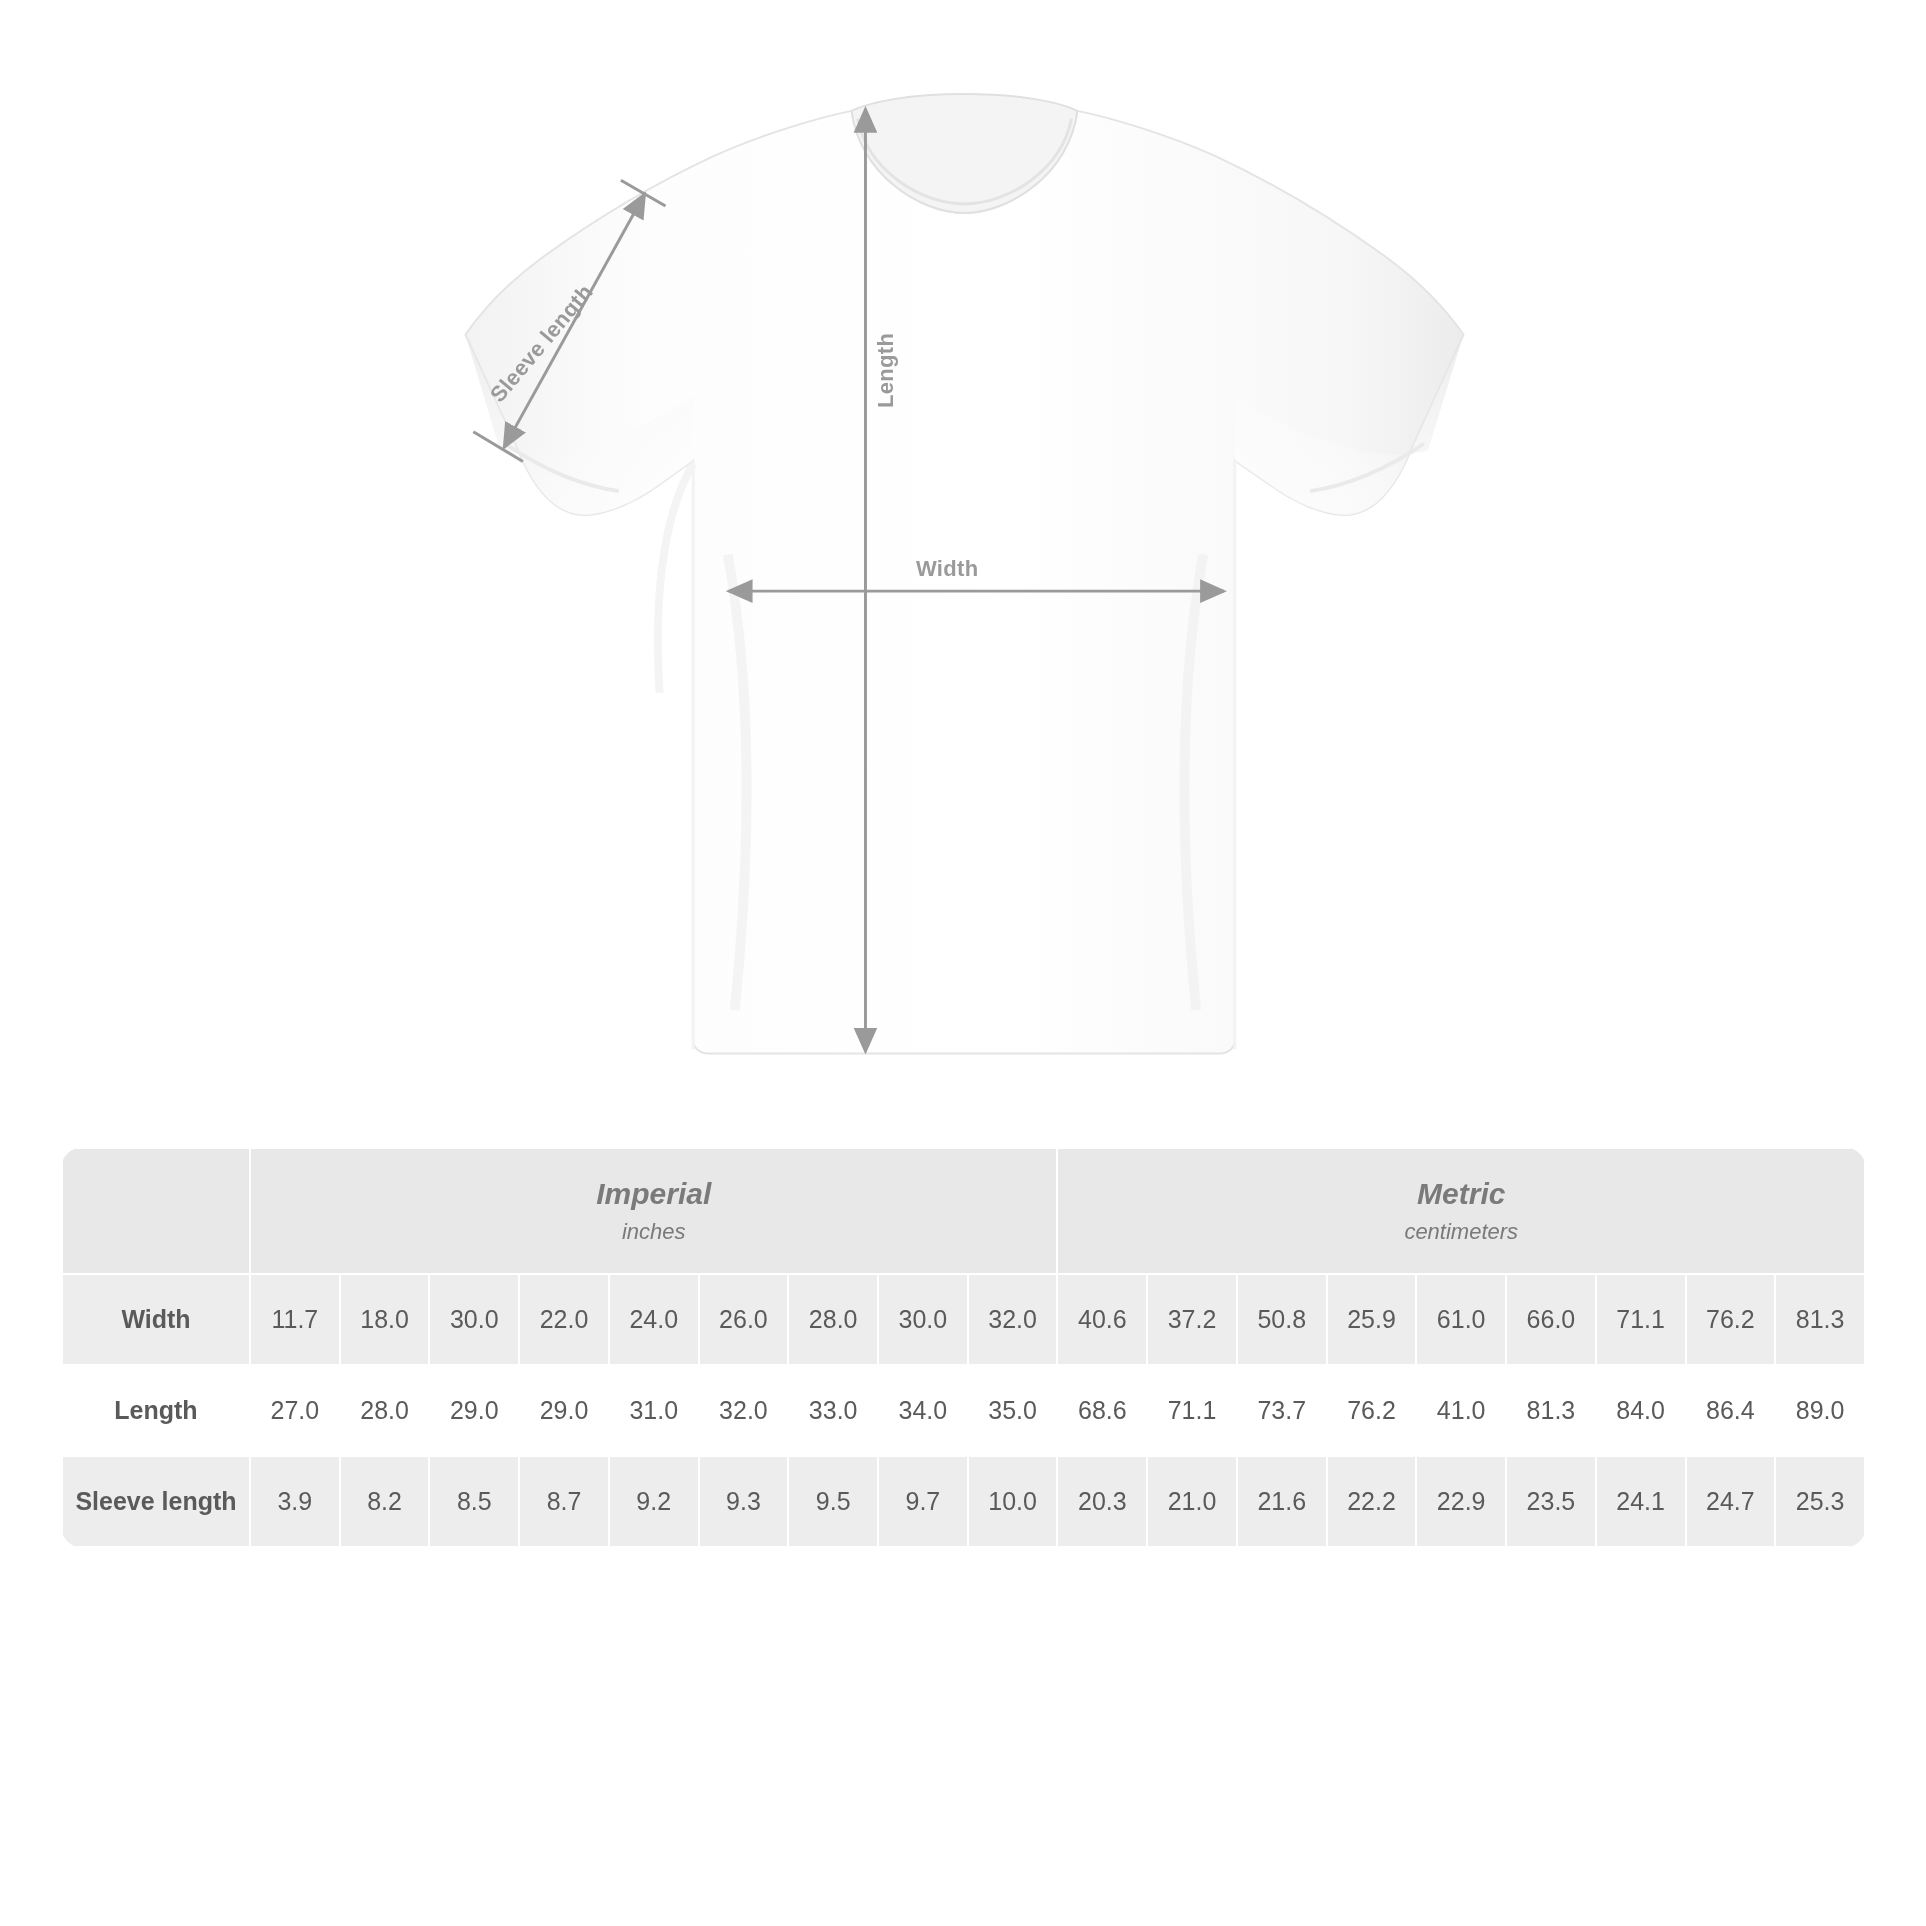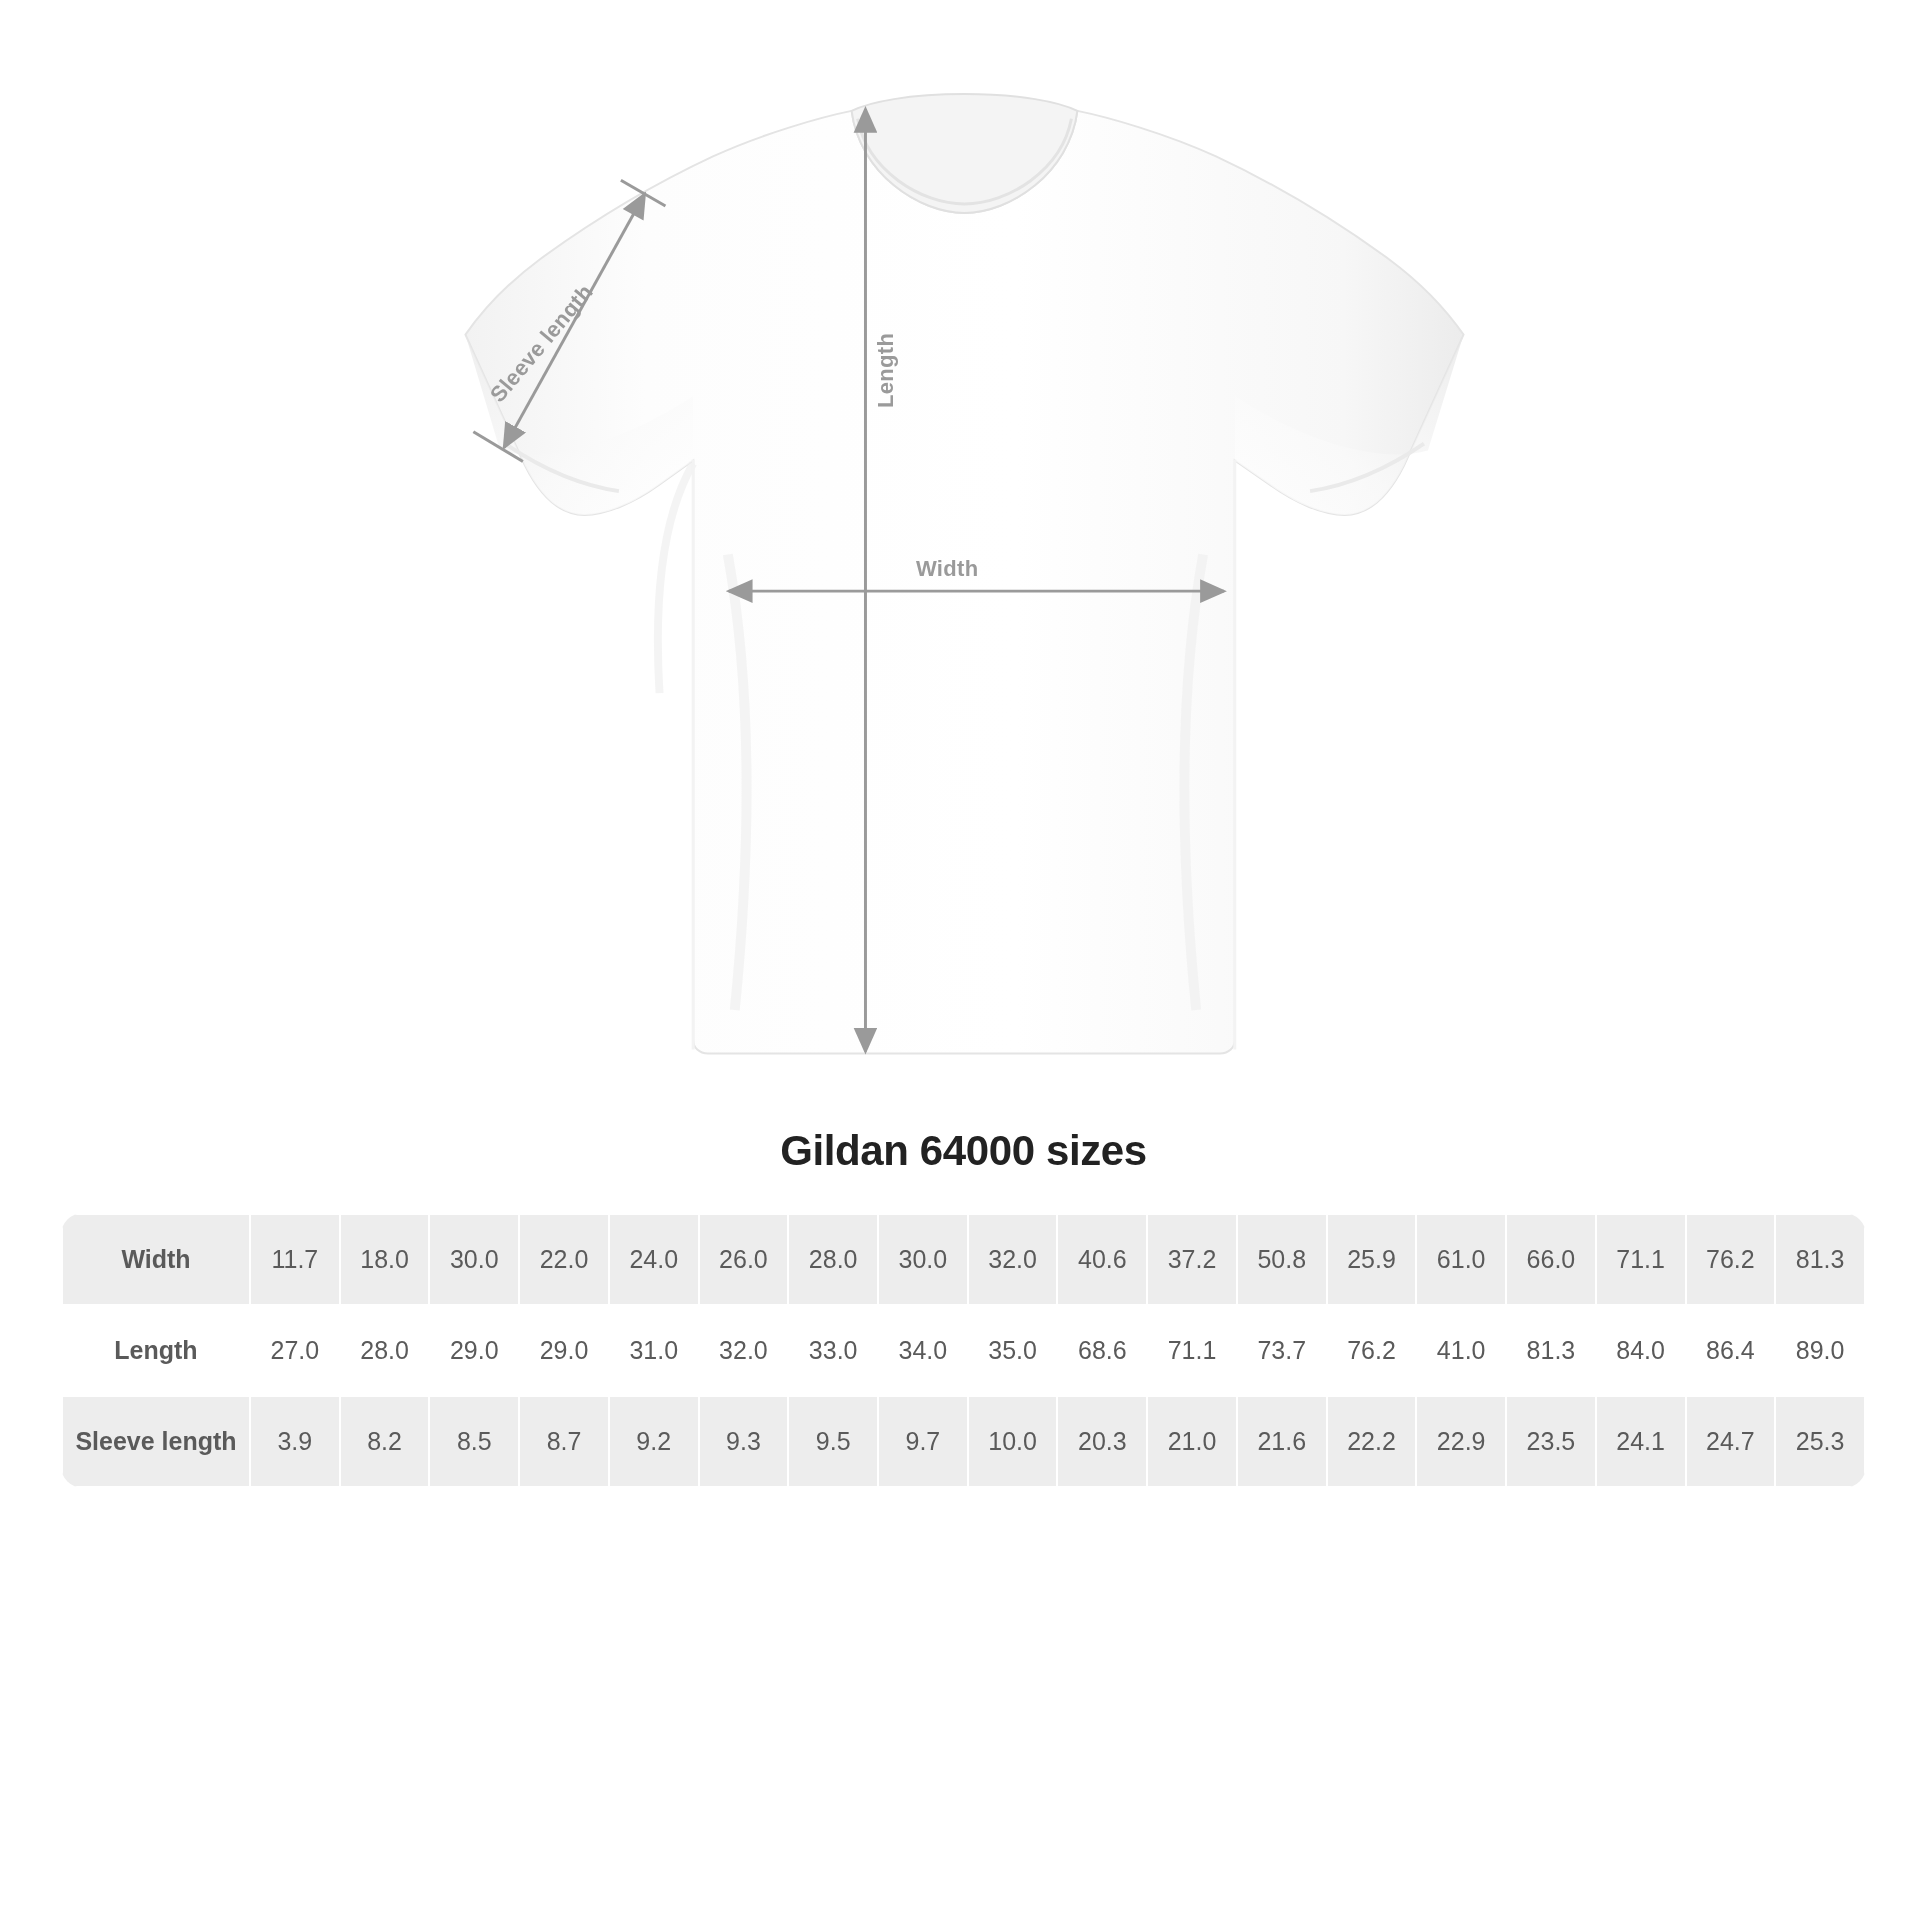--- a/index.html
+++ b/index.html
@@ -217,30 +217,40 @@
       <line x1="627" y1="182" x2="672" y2="208" stroke="#9a9a9a" stroke-width="3"></line>
       <line x1="478" y1="436" x2="528" y2="466" stroke="#9a9a9a" stroke-width="3"></line>
     </svg>
 
     <div class="dim-label label-width">Width</div>
     <div class="dim-label label-length">Length</div>
     <div class="dim-label label-sleeve">Sleeve length</div>
   </div>
 
   <div class="title-block">
-    <h1 class="chart-title">Gildan 64000 sizes</h1>
   </div>
 
   <div class="table-wrap">
     <table class="size-table">
       <colgroup>
         <col class="col-label">
         <col span="18" class="col-data">
       </colgroup>
       <tbody>
+        <tr class="unit-row">
+          <td class="blank-cell"></td>
+          <td colspan="9">
+            <span class="unit-name">Imperial</span>
+            <span class="unit-sub">inches</span>
+          </td>
+          <td colspan="9">
+            <span class="unit-name">Metric</span>
+            <span class="unit-sub">centimeters</span>
+          </td>
+        </tr>
 
 
         <tr class="data-row shade">
           <td class="row-label">Width</td>
           <td>11.7</td>
           <td>18.0</td>
           <td>30.0</td>
           <td>22.0</td>
           <td>24.0</td>
           <td>26.0</td>

